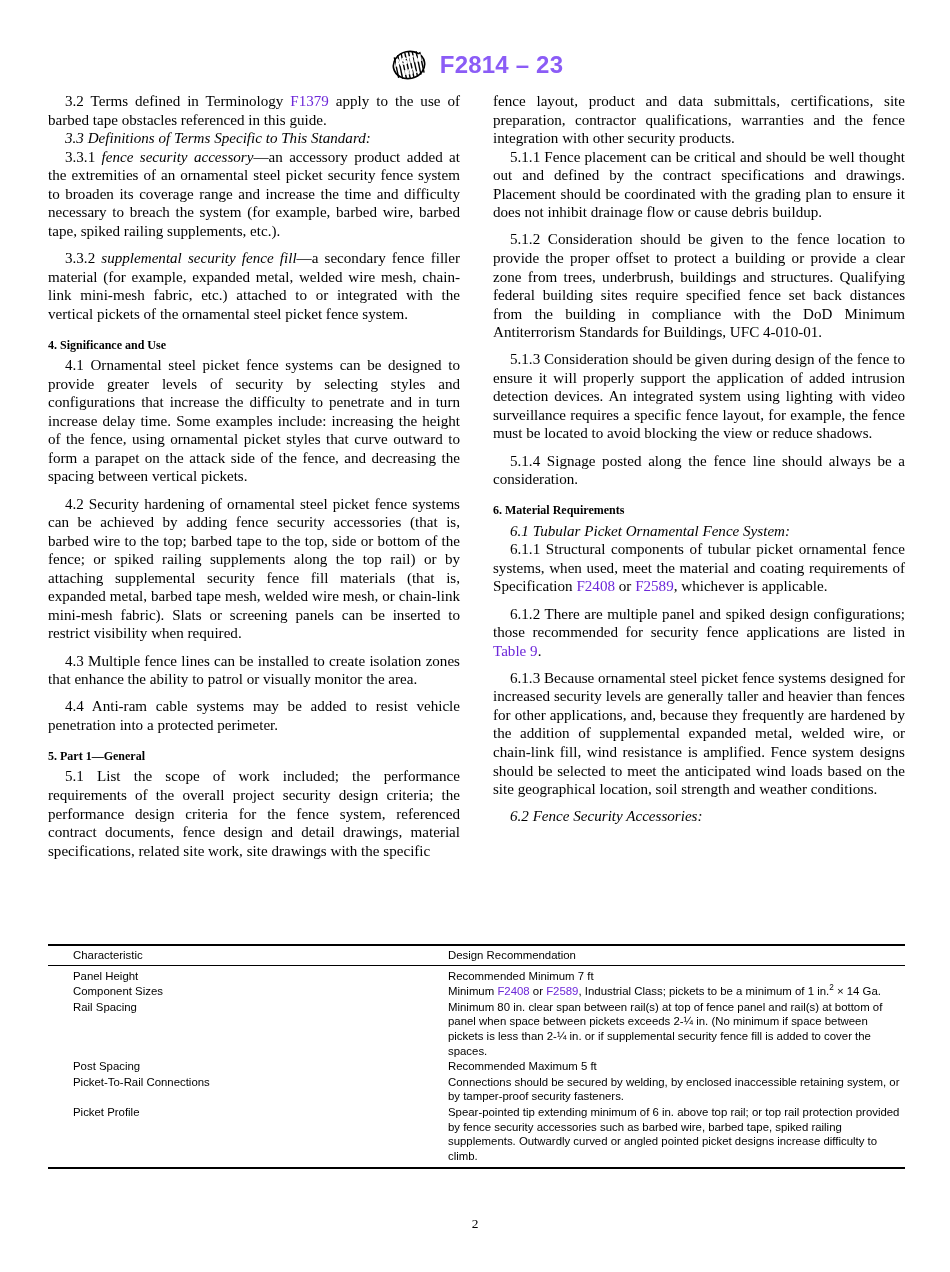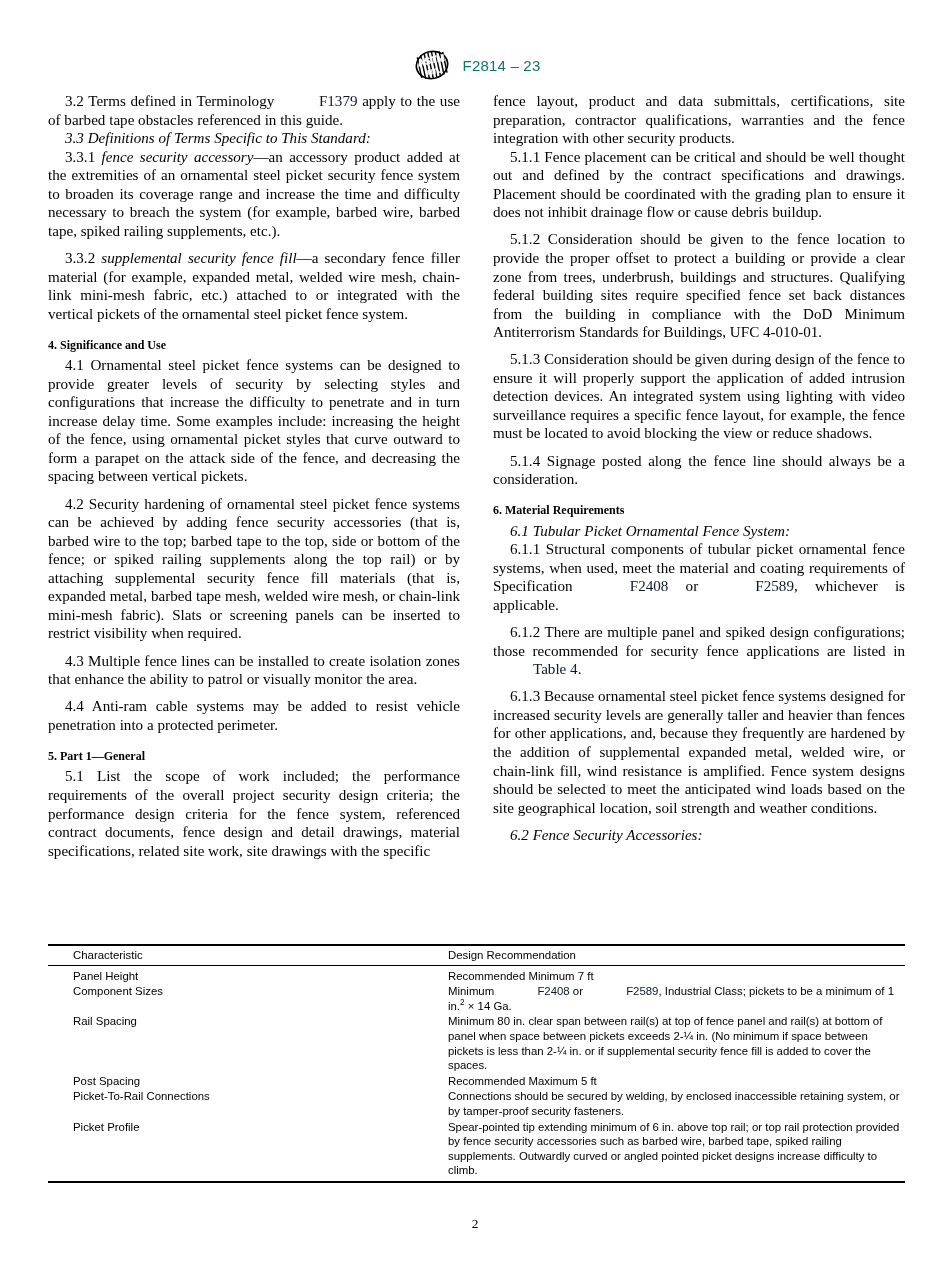--- a/index.html
+++ b/index.html
@@ -37,24 +37,24 @@
     gap: 9px;
   }
   .astm-logo {
     display: inline-block;
     width: 44px;
     height: 30px;
     vertical-align: middle;
   }
   .header-designation {
     font-family: "Liberation Sans", sans-serif;
-    font-weight: normal;
-    font-size: 15px;
+    font-weight: bold;
+    font-size: 24px;
     letter-spacing: 0.2px;
-    color: #0f766e;
+    color: #8b5cf6;
   }
 
   
   .columns {
     position: absolute;
     top: 92px;
     left: 48px;
     width: 857px;
     display: flex;
     gap: 33px;
@@ -83,22 +83,21 @@
     font-size: 12px;
     line-height: 18.55px;
     font-weight: bold;
     text-indent: 0;
     text-align: left;
   }
   .ital {
     font-style: italic;
   }
   .lnk {
-    color: #0f172a;
-    margin-left: 40px;
+    color: #6d28d9;
   }
   .term {
     font-style: italic;
   }
 
   
   .table-wrap {
     position: absolute;
     left: 48px;
     top: 944px;
@@ -220,21 +219,21 @@
       <p class="para spaced">5.1.2  Consideration should be given to the fence location to provide the proper offset to protect a building or provide a clear zone from trees, underbrush, buildings and structures. Qualifying federal building sites require specified fence set back distances from the building in compliance with the DoD Minimum Antiterrorism Standards for Buildings, UFC 4-010-01.</p>
       <p class="para spaced">5.1.3  Consideration should be given during design of the fence to ensure it will properly support the application of added intrusion detection devices. An integrated system using lighting with video surveillance requires a specific fence layout, for example, the fence must be located to avoid blocking the view or reduce shadows.</p>
       <p class="para spaced">5.1.4  Signage posted along the fence line should always be a consideration.</p>
 
       <h3 class="section-head">6.  Material Requirements</h3>
 
       <p class="para ital">6.1  Tubular Picket Ornamental Fence System:</p>
 
       <p class="para"><span>6.1.1  Structural components of tubular picket ornamental fence systems, when used, meet the material and coating requirements of Specification </span><span class="lnk">F2408</span><span> or </span><span class="lnk">F2589</span><span>, whichever is applicable.</span></p>
 
-      <p class="para spaced"><span>6.1.2  There are multiple panel and spiked design configurations; those recommended for security fence applications are listed in </span><span class="lnk">Table 4</span><span>.</span></p>
+      <p class="para spaced"><span>6.1.2  There are multiple panel and spiked design configurations; those recommended for security fence applications are listed in </span><span class="lnk">Table 9</span><span>.</span></p>
 
       <p class="para spaced">6.1.3  Because ornamental steel picket fence systems designed for increased security levels are generally taller and heavier than fences for other applications, and, because they frequently are hardened by the addition of supplemental expanded metal, welded wire, or chain-link fill, wind resistance is amplified. Fence system designs should be selected to meet the anticipated wind loads based on the site geographical location, soil strength and weather conditions.</p>
 
       <p class="para spaced ital">6.2  Fence Security Accessories:</p>
     </div>
   </div>
 
   <div class="table-wrap">
 
     <table class="t1">

